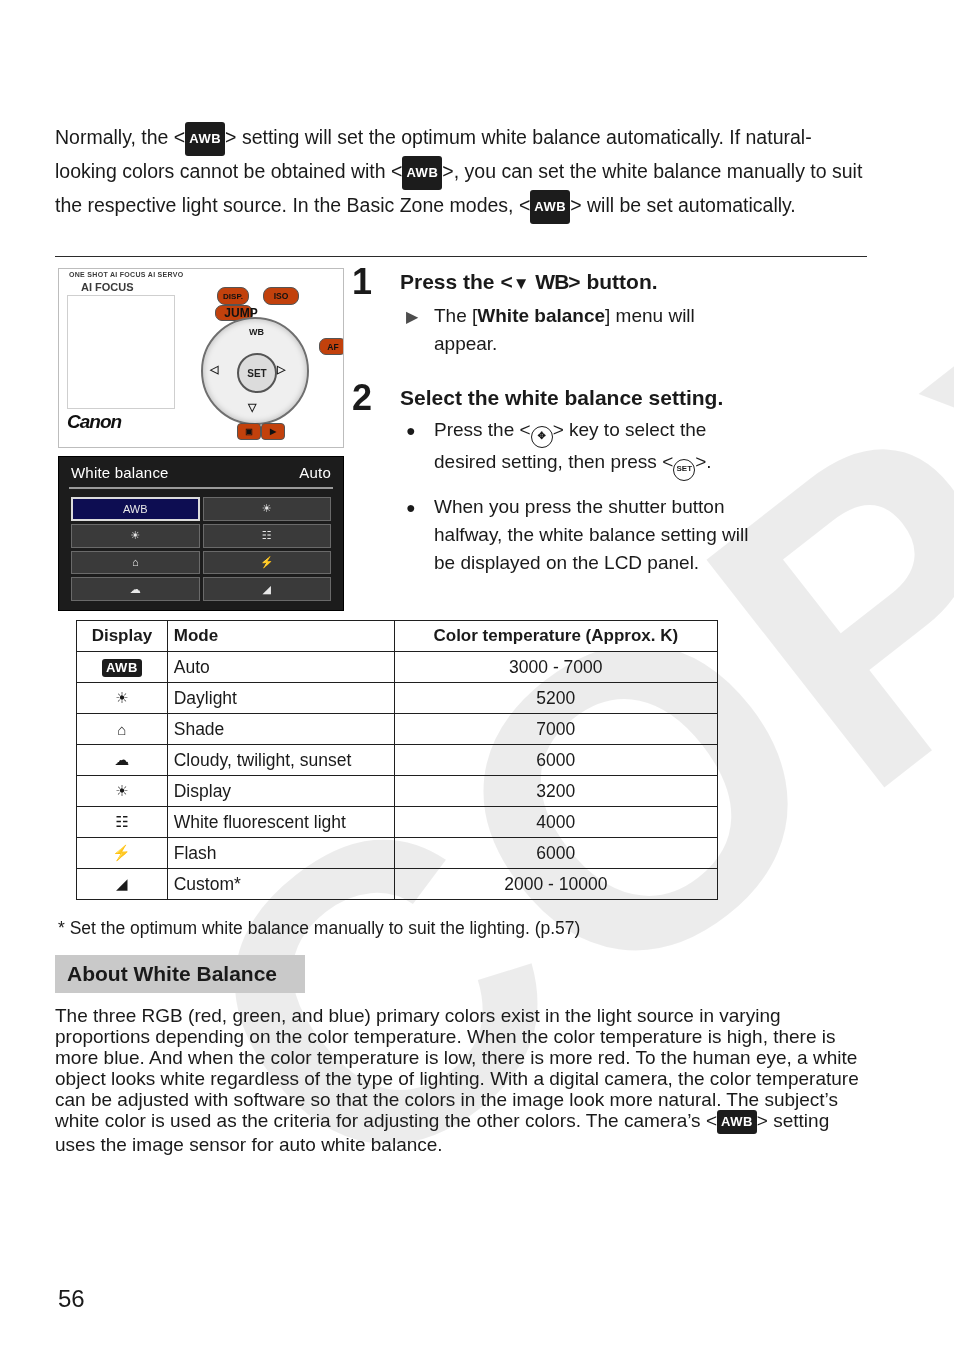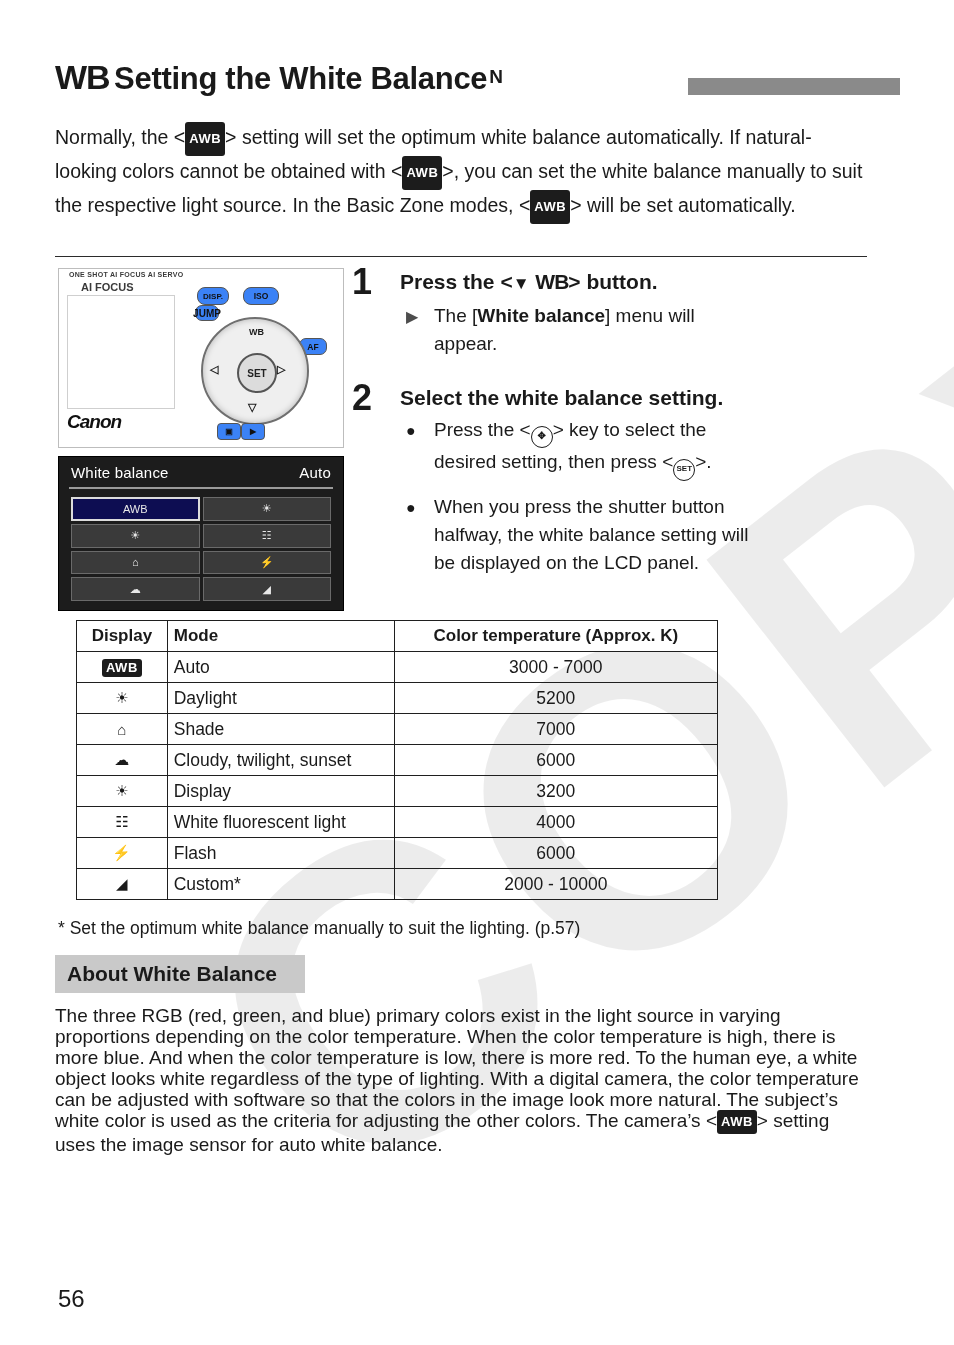--- a/index.html
+++ b/index.html
@@ -188,34 +188,35 @@
     font-weight: bold;
     color: #1a1a1a;
   }
   .dial-up   { left: 46px; top: 8px; }
   .dial-down { left: 45px; top: 82px; }
   .dial-left { left: 7px;  top: 44px; }
   .dial-right{ left: 74px; top: 44px; }
   .arrow-g { font-size: 11px; }
   .cam-btn {
     position: absolute;
-    background: #3b82f6;
+    background: #c2410c;
     border: 1.5px solid #555;
     border-radius: 4px;
     font-size: 8.5px;
     font-weight: bold;
     display: flex;
     align-items: center;
     justify-content: center;
     color: #111;
+    margin-left: 20px;
   }
   .btn-iso { left: 66px; top: 6px; width: 34px; height: 16px; border-radius: 8px; }
   .btn-disp{ left: 20px; top: 6px; width: 30px; height: 16px; border-radius: 8px; font-size: 8px;}
   .btn-af  { left: 122px; top: 57px; width: 26px; height: 15px; border-radius: 7px; }
-  .btn-jump{ left: 18px; top: 24px; width: 22px; height: 14px; border-radius: 7px; font-size: 10px;}
+  .btn-jump{ left: 18px; top: 24px; width: 22px; height: 14px; border-radius: 7px; font-size: 12px; padding-left: 14px;}
   .btn-tr  { left: 40px; top: 142px; width: 22px; height: 15px; border-radius: 4px; font-size: 8px;}
   .btn-tr2 { left: 64px; top: 142px; width: 22px; height: 15px; border-radius: 4px; font-size: 8px;}
 
   
   .wb-menu {
     position: absolute;
     left: 58px;
     top: 456px;
     width: 284px;
     height: 153px;
@@ -420,25 +421,20 @@
 </style>
 </head>
 <body>
 
 <div class="watermark">
   <div class="watermark-text">COPY</div>
 </div>
 
 <div class="page">
 
-  <div class="title-row">
-    <span class="title-wb wbsym">WB</span>
-    <span class="title-text">Setting the White Balance</span><span class="title-star">N</span>
-    <div class="title-bar"></div>
-  </div>
 
   <div class="intro">
     <span>Normally, the &lt;</span><span class="kb">AWB</span><span>&gt; setting will set the optimum white balance</span>
     <span>automatically. If natural-looking colors cannot be obtained with &lt;</span><span class="kb">AWB</span><span>&gt;,</span>
     <span>you can set the white balance manually to suit the respective light</span>
     <span>source. In the Basic Zone modes, &lt;</span><span class="kb">AWB</span><span>&gt; will be set automatically.</span>
   </div>
 
   <div class="rule"></div>
 

